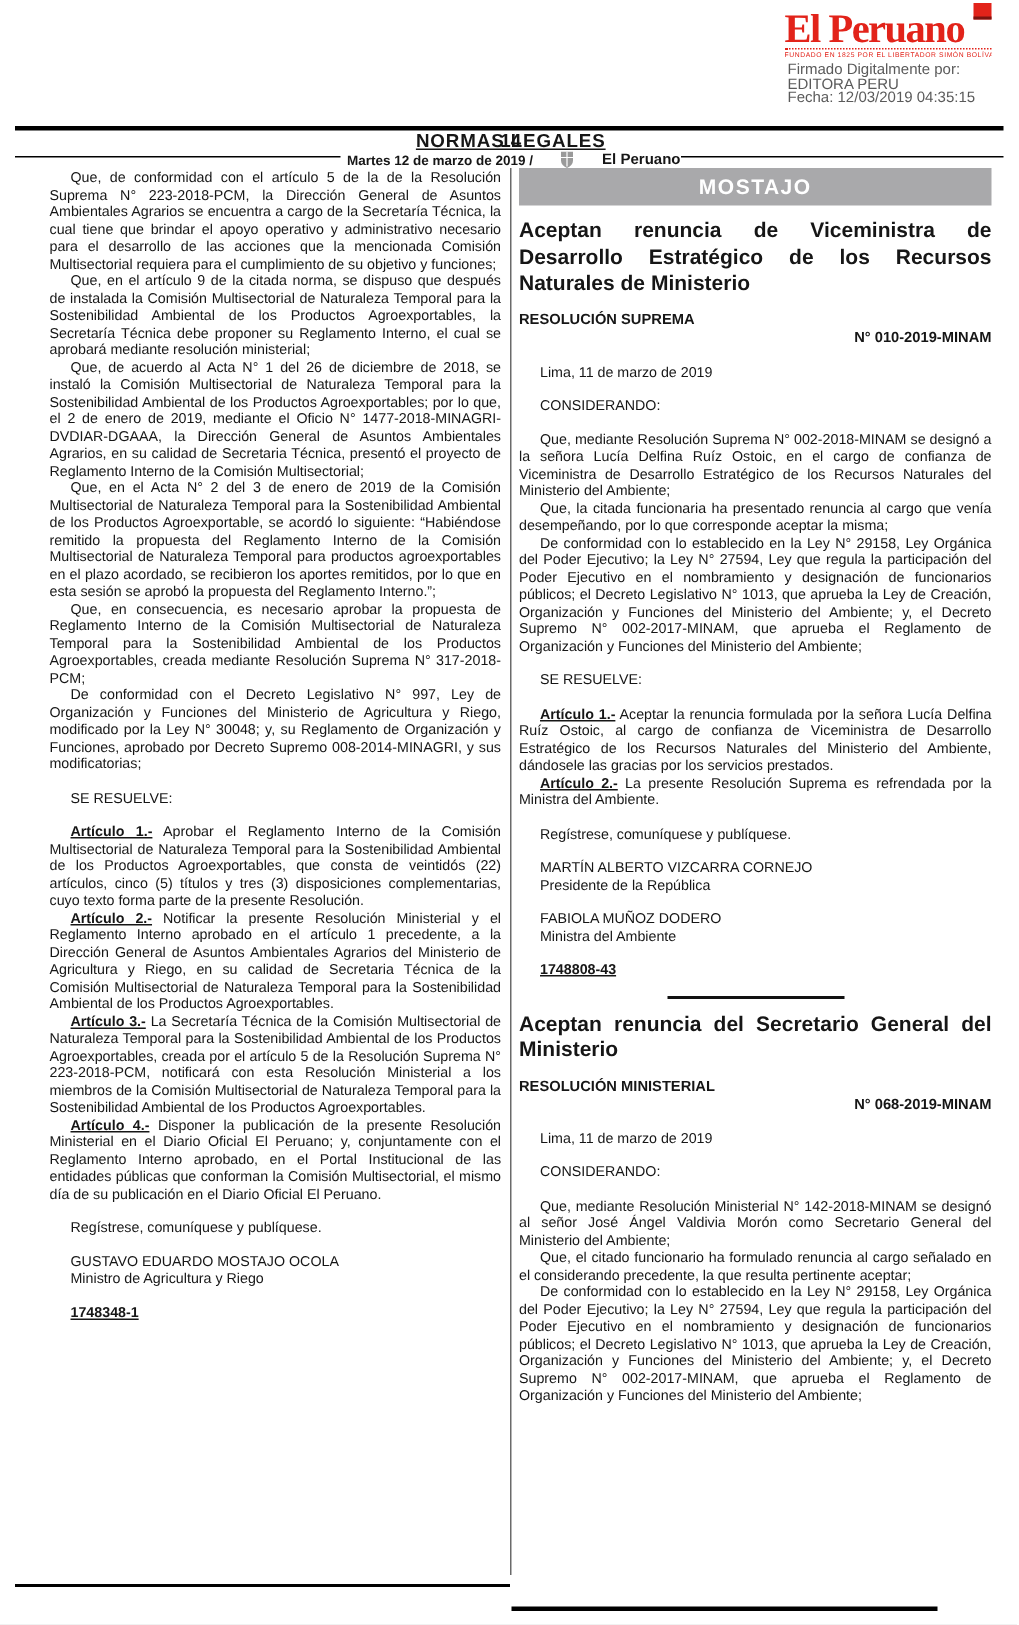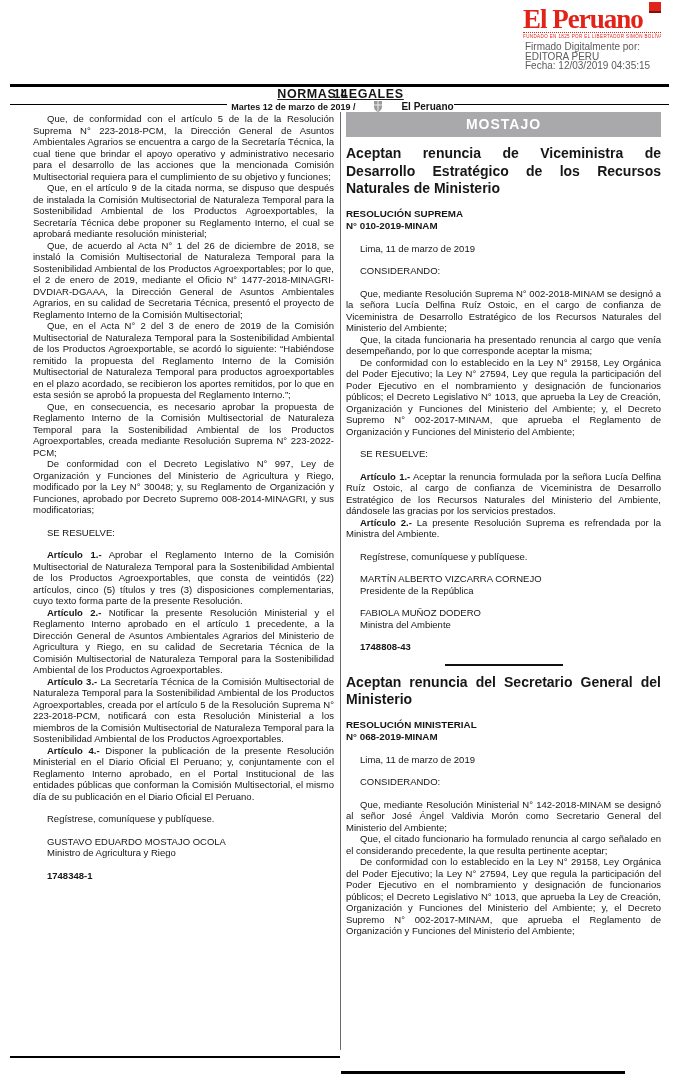--- a/index.html
+++ b/index.html
@@ -33,26 +33,26 @@
   .col-divider{position:absolute;left:340px;top:110px;width:1px;height:940px;background:#6a6a6a;}
   .col-left{position:absolute;left:33px;top:113px;width:301px;}
   .col-right{position:absolute;left:346px;top:112px;width:315px;}
   .rule-left-end{position:absolute;top:1056px;left:10px;width:330px;height:2px;background:#000;}
   .rule-right-end{position:absolute;top:1071px;left:341px;width:284px;height:3px;background:#000;}
 
   
   .p{margin:0;font-size:9.5px;line-height:11.5px;text-align:justify;text-indent:14px;}
   .line{margin:0;font-size:9.5px;line-height:11.5px;text-indent:14px;}
   .mt{margin-top:11px;}
-  .b{font-weight:bold;}
+  .b{font-weight:bold;text-decoration:underline;}
   .banner{height:25px;line-height:25px;background:#a9a9ab;color:#ffffff;font-weight:bold;
           font-size:14px;text-align:center;letter-spacing:1px;}
   .item-title{margin:8px 0 0 0;font-weight:bold;font-size:14px;line-height:17.5px;text-align:justify;}
   .res-head{margin:10px 0 0 0;font-weight:bold;font-size:9.8px;line-height:12px;text-align:left;}
-  .res-num{margin:0;font-weight:bold;font-size:9.8px;line-height:12px;text-align:left;}
+  .res-num{margin:0;font-weight:bold;font-size:9.8px;line-height:12px;text-align:right;}
   .item-sep{width:118px;height:2px;background:#111;margin:11px auto 2px auto;}
 </style>
 </head>
 <body>
 
 <div class="page">
 
   <div class="logo">
     <div class="logo-mark"></div>
     <div class="logo-text">El Peruano</div>
@@ -81,21 +81,21 @@
   </div>
   <div class="rule rule-mid"></div>
 
   <div class="col-divider"></div>
 
   <div class="col-left">
     <p class="p">Que, de conformidad con el artículo 5 de la de la Resolución Suprema N° 223-2018-PCM, la Dirección General de Asuntos Ambientales Agrarios se encuentra a cargo de la Secretaría Técnica, la cual tiene que brindar el apoyo operativo y administrativo necesario para el desarrollo de las acciones que la mencionada Comisión Multisectorial requiera para el cumplimiento de su objetivo y funciones;</p>
     <p class="p">Que, en el artículo 9 de la citada norma, se dispuso que después de instalada la Comisión Multisectorial de Naturaleza Temporal para la Sostenibilidad Ambiental de los Productos Agroexportables, la Secretaría Técnica debe proponer su Reglamento Interno, el cual se aprobará mediante resolución ministerial;</p>
     <p class="p">Que, de acuerdo al Acta N° 1 del 26 de diciembre de 2018, se instaló la Comisión Multisectorial de Naturaleza Temporal para la Sostenibilidad Ambiental de los Productos Agroexportables; por lo que, el 2 de enero de 2019, mediante el Oficio N° 1477-2018-MINAGRI-DVDIAR-DGAAA, la Dirección General de Asuntos Ambientales Agrarios, en su calidad de Secretaria Técnica, presentó el proyecto de Reglamento Interno de la Comisión Multisectorial;</p>
     <p class="p">Que, en el Acta N° 2 del 3 de enero de 2019 de la Comisión Multisectorial de Naturaleza Temporal para la Sostenibilidad Ambiental de los Productos Agroexportable, se acordó lo siguiente: “Habiéndose remitido la propuesta del Reglamento Interno de la Comisión Multisectorial de Naturaleza Temporal para productos agroexportables en el plazo acordado, se recibieron los aportes remitidos, por lo que en esta sesión se aprobó la propuesta del Reglamento Interno.”;</p>
-    <p class="p">Que, en consecuencia, es necesario aprobar la propuesta de Reglamento Interno de la Comisión Multisectorial de Naturaleza Temporal para la Sostenibilidad Ambiental de los Productos Agroexportables, creada mediante Resolución Suprema N° 223-2022-PCM;</p>
+    <p class="p">Que, en consecuencia, es necesario aprobar la propuesta de Reglamento Interno de la Comisión Multisectorial de Naturaleza Temporal para la Sostenibilidad Ambiental de los Productos Agroexportables, creada mediante Resolución Suprema N° 317-2018-PCM;</p>
     <p class="p">De conformidad con el Decreto Legislativo N° 997, Ley de Organización y Funciones del Ministerio de Agricultura y Riego, modificado por la Ley N° 30048; y, su Reglamento de Organización y Funciones, aprobado por Decreto Supremo 008-2014-MINAGRI, y sus modificatorias;</p>
     <p class="line mt">SE RESUELVE:</p>
     <p class="p mt"><b class="b">Artículo 1.-</b><span> Aprobar el Reglamento Interno de la Comisión Multisectorial de Naturaleza Temporal para la Sostenibilidad Ambiental de los Productos Agroexportables, que consta de veintidós (22) artículos, cinco (5) títulos y tres (3) disposiciones complementarias, cuyo texto forma parte de la presente Resolución.</span></p>
     <p class="p"><b class="b">Artículo 2.-</b><span> Notificar la presente Resolución Ministerial y el Reglamento Interno aprobado en el artículo 1 precedente, a la Dirección General de Asuntos Ambientales Agrarios del Ministerio de Agricultura y Riego, en su calidad de Secretaria Técnica de la Comisión Multisectorial de Naturaleza Temporal para la Sostenibilidad Ambiental de los Productos Agroexportables.</span></p>
     <p class="p"><b class="b">Artículo 3.-</b><span> La Secretaría Técnica de la Comisión Multisectorial de Naturaleza Temporal para la Sostenibilidad Ambiental de los Productos Agroexportables, creada por el artículo 5 de la Resolución Suprema N° 223-2018-PCM, notificará con esta Resolución Ministerial a los miembros de la Comisión Multisectorial de Naturaleza Temporal para la Sostenibilidad Ambiental de los Productos Agroexportables.</span></p>
     <p class="p"><b class="b">Artículo 4.-</b><span> Disponer la publicación de la presente Resolución Ministerial en el Diario Oficial El Peruano; y, conjuntamente con el Reglamento Interno aprobado, en el Portal Institucional de las entidades públicas que conforman la Comisión Multisectorial, el mismo día de su publicación en el Diario Oficial El Peruano.</span></p>
     <p class="line mt">Regístrese, comuníquese y publíquese.</p>
     <p class="line mt">GUSTAVO EDUARDO MOSTAJO OCOLA</p>
     <p class="line">Ministro de Agricultura y Riego</p>
     <p class="line mt b">1748348-1</p>

